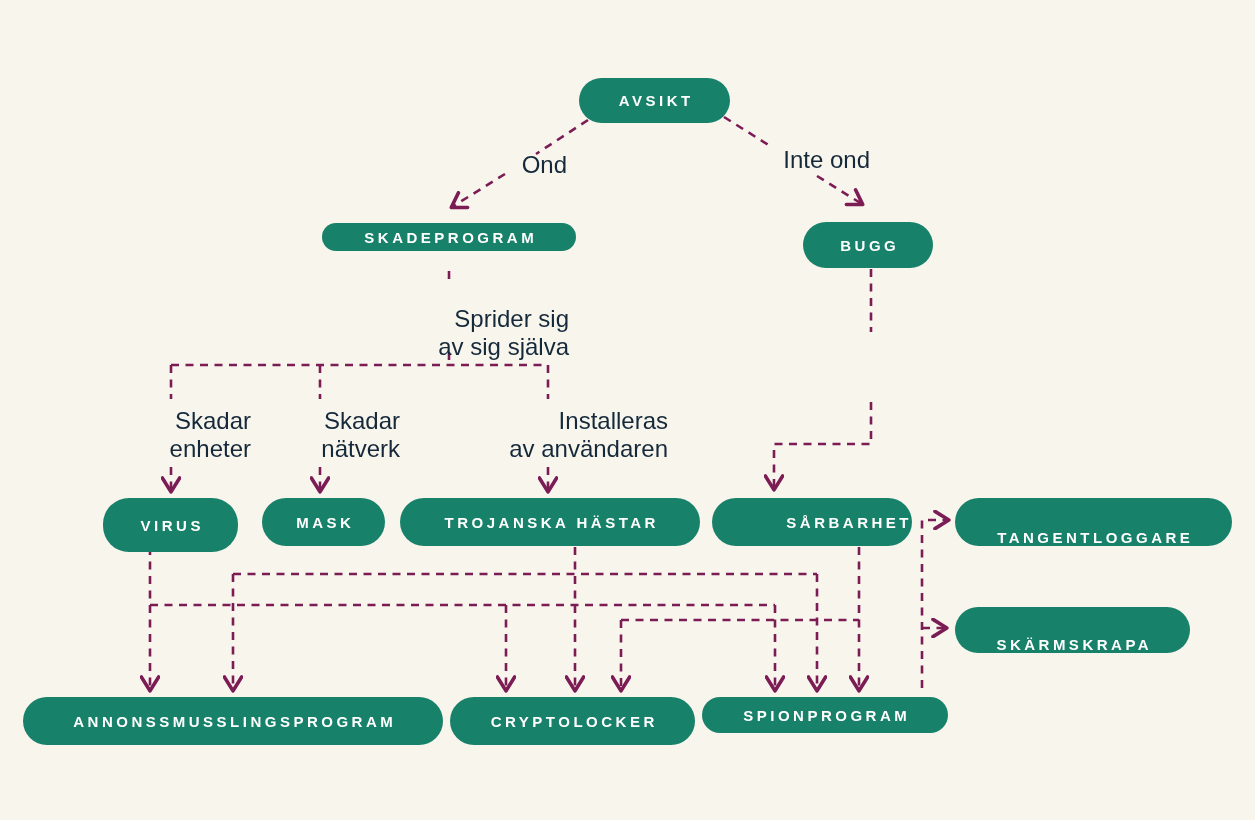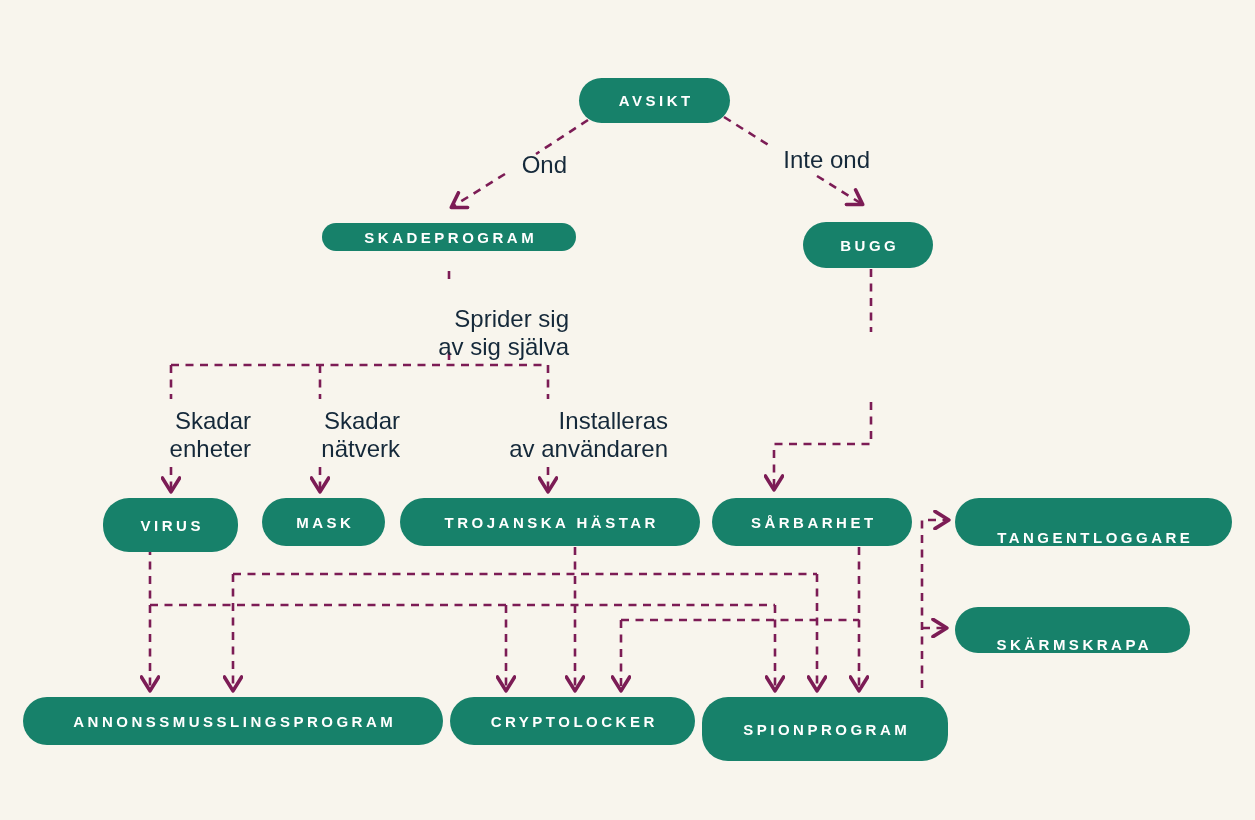--- a/index.html
+++ b/index.html
@@ -50,26 +50,26 @@
     text-align:right;
     white-space:pre-line;
   }
   
   .n-avsikt{left:579px;top:78px;width:151px;height:45px;}
   .n-skadeprogram{left:322px;top:223px;width:254px;height:28px;}
   .n-bugg{left:803px;top:222px;width:130px;height:46px;}
   .n-virus{left:103px;top:498px;width:135px;height:54px;}
   .n-mask{left:262px;top:498px;width:123px;height:48px;}
   .n-trojanska{left:400px;top:498px;width:300px;height:48px;text-align:center;}
-  .n-sarbarhet{left:712px;top:498px;width:200px;height:48px;}
+  .n-sarbarhet{left:712px;top:498px;width:200px;height:48px;justify-content:flex-end;}
   .n-tangentloggare{left:955px;top:498px;width:277px;height:48px;align-items:flex-end;}
   .n-skarmskrapa{left:955px;top:607px;width:235px;height:46px;align-items:flex-end;}
   .n-annons{left:23px;top:697px;width:420px;height:48px;}
   .n-cryptolocker{left:450px;top:697px;width:245px;height:48px;}
-  .n-spionprogram{left:702px;top:697px;width:246px;height:64px;}
+  .n-spionprogram{left:702px;top:697px;width:246px;height:36px;}
   
   .l-ond{left:447px;top:151px;width:120px;}
   .l-inteond{left:730px;top:146px;width:140px;}
   .l-sprider{left:329px;top:305px;width:240px;}
   .l-kanorsaka{left:802px;top:339px;width:140px;}
   .l-skadarenheter{left:91px;top:407px;width:160px;}
   .l-skadarnatverk{left:240px;top:407px;width:160px;}
   .l-installeras{left:428px;top:407px;width:240px;}
 </style>
 </head>

